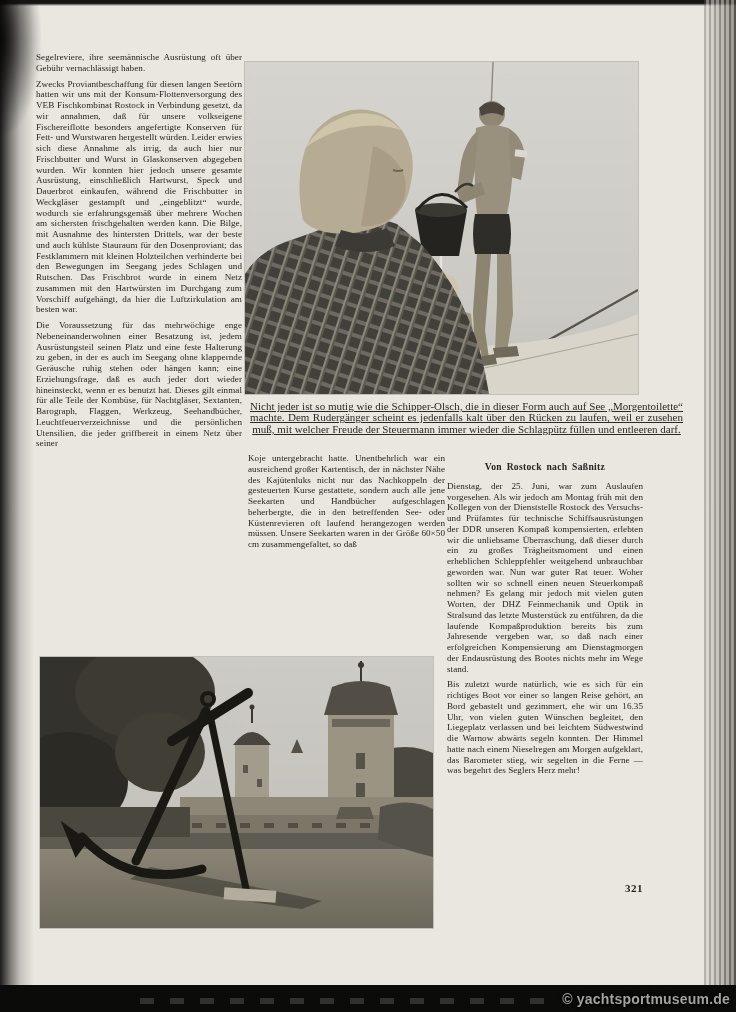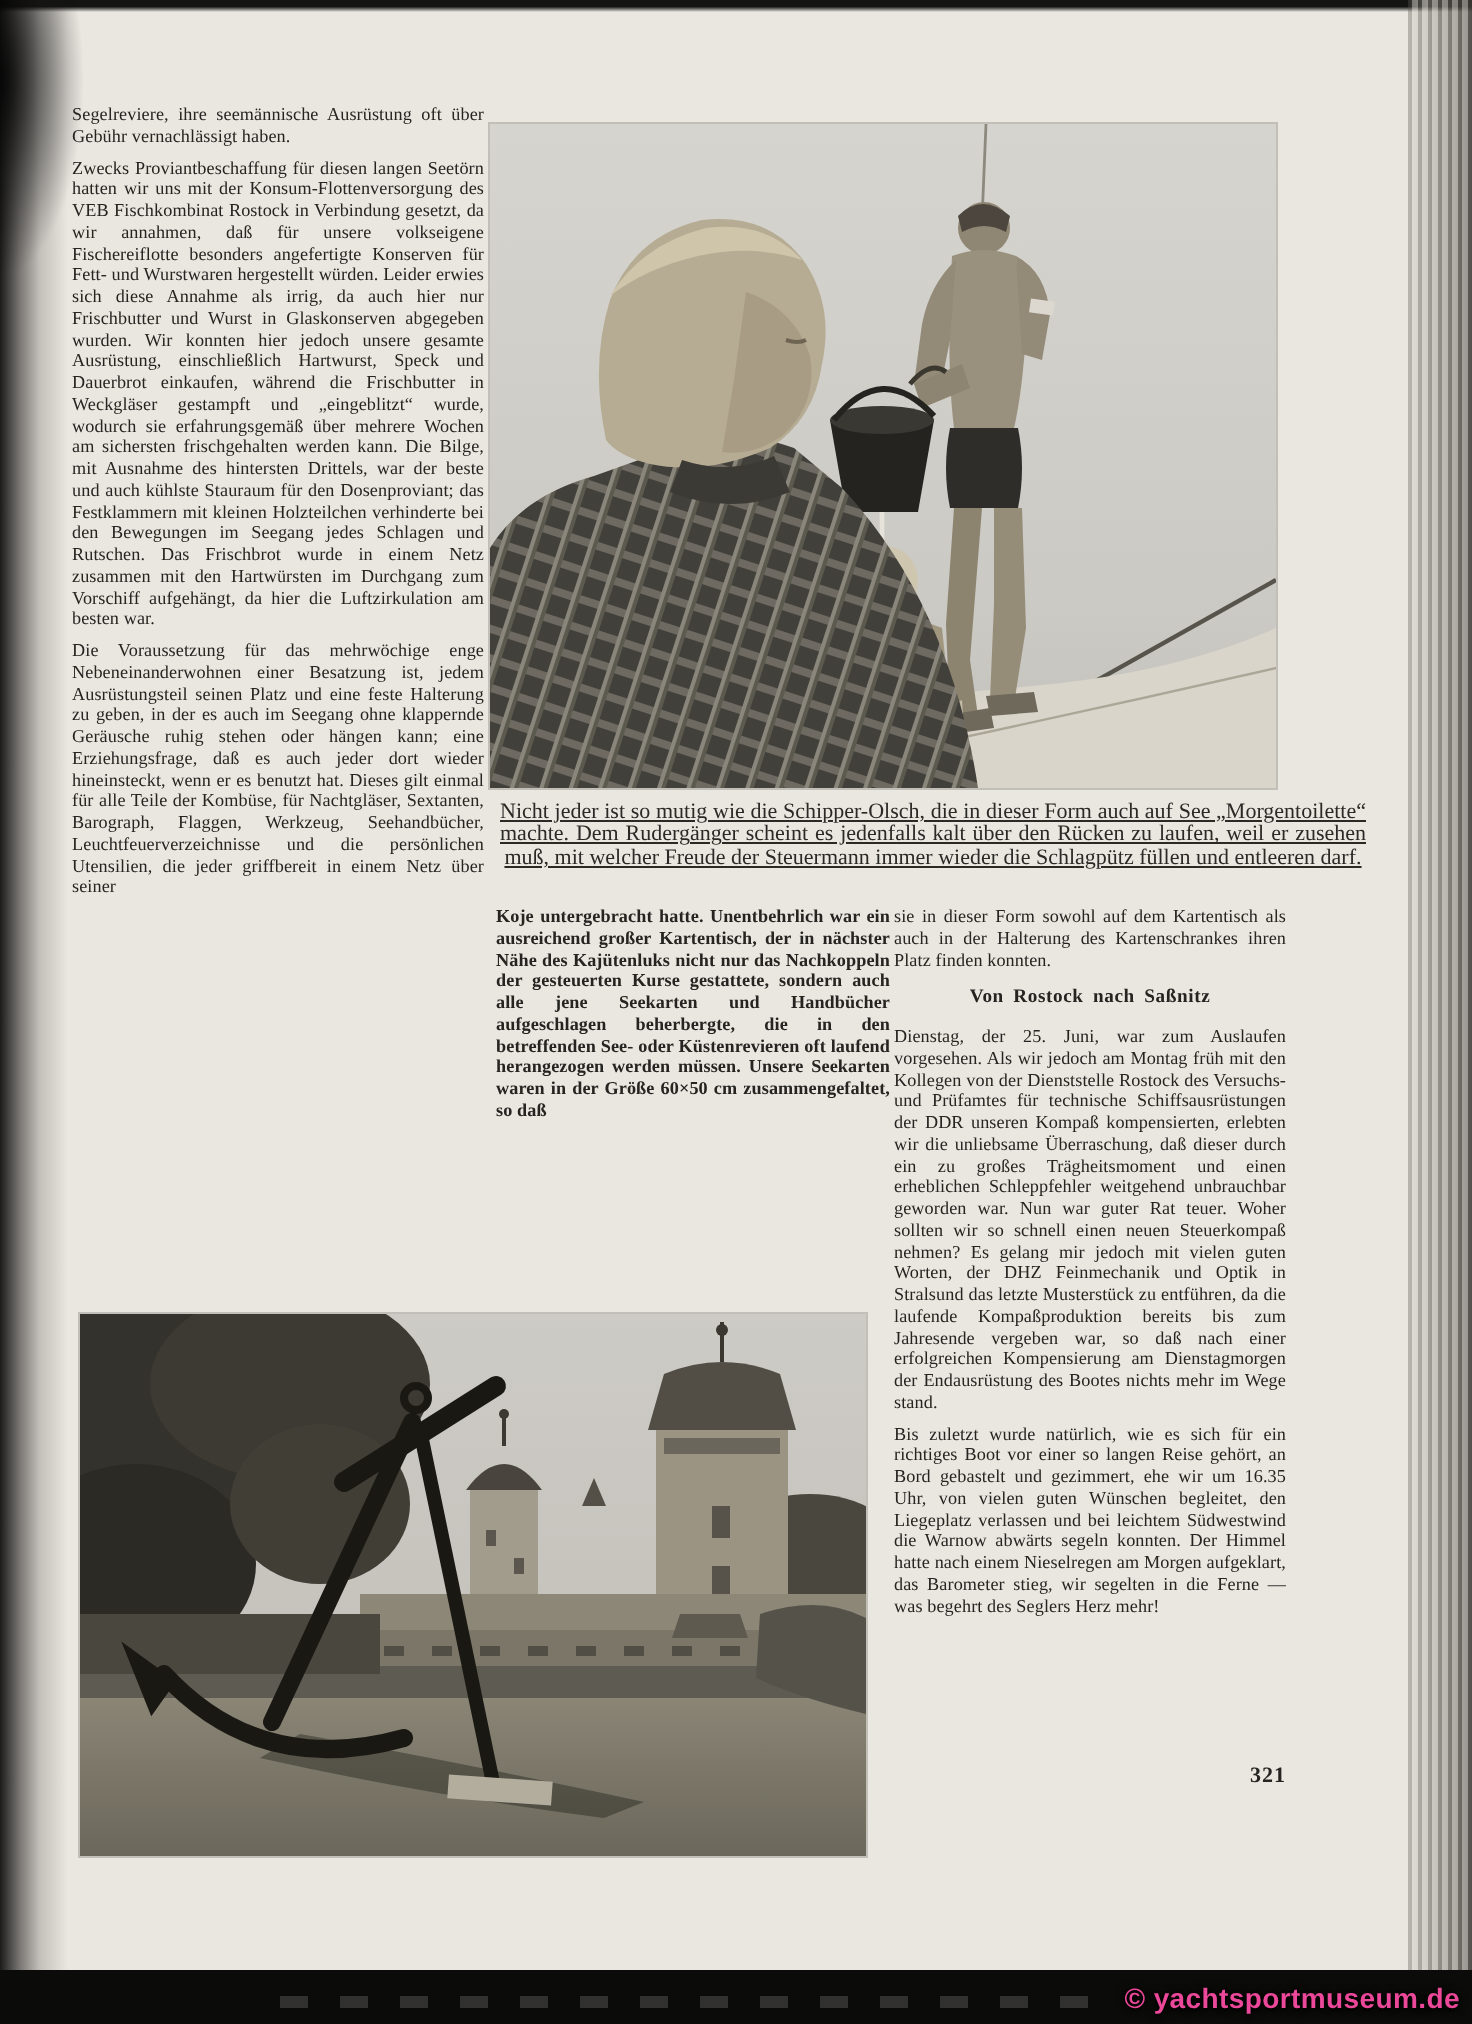--- a/index.html
+++ b/index.html
@@ -17,29 +17,29 @@
   .gutter-blob{position:absolute;left:0;top:0;width:70px;height:200px;
     background:radial-gradient(ellipse 60px 140px at 0 40px,rgba(5,5,5,.9),rgba(0,0,0,0) 70%);}
   .page-edge{position:absolute;right:0;top:0;width:32px;height:1012px;
     background:
       repeating-linear-gradient(90deg,rgba(90,86,80,.35) 0 2px,rgba(215,212,205,.5) 2px 5px),
       linear-gradient(90deg,rgba(0,0,0,0) 0,rgba(160,156,148,.45) 10px,rgba(70,67,62,.6) 24px,rgba(40,38,35,.8) 32px);}
   .bottom-strip{position:absolute;left:0;bottom:0;width:736px;height:27px;background:#0b0b0a;
     display:flex;align-items:center;justify-content:flex-end;padding-right:6px;box-sizing:border-box;}
   .bottom-strip .wm{
     font-family:"Liberation Sans","DejaVu Sans",sans-serif;font-weight:bold;font-size:14px;
-    color:#ec4899;text-shadow:0 1px 2px #000,0 0 4px rgba(0,0,0,.8);letter-spacing:.2px;}
+    color:#a3a3a3;text-shadow:0 1px 2px #000,0 0 4px rgba(0,0,0,.8);letter-spacing:.2px;}
   .scratches{position:absolute;left:140px;bottom:8px;width:420px;height:6px;
     background:repeating-linear-gradient(90deg,rgba(120,118,112,.35) 0 14px,rgba(0,0,0,0) 14px 30px);}
 
   
   .col{position:absolute;text-align:justify;font-size:9.1px;line-height:10.75px;letter-spacing:.05px;}
   .col p{margin:0 0 5px 0;}
   #col-left{left:36px;top:52px;width:206px;}
-  #col-mid{left:248px;top:453px;width:197px;font-weight:bold;}
+  #col-mid{left:248px;top:453px;width:197px;}
   #col-right{left:447px;top:453px;width:196px;}
   .heading{font-weight:bold;text-align:center;font-size:9.6px;margin:9px 0 8px 0;letter-spacing:.3px;word-spacing:2px;}
   .caption{position:absolute;font-size:11px;line-height:11.4px;text-align:justify;text-align-last:center;color:#2a2926;text-decoration:underline;}
   #caption-top{left:250px;top:401px;width:433px;}
   #caption-bottom{left:40px;top:598px;width:428px;}
   .pagenum{position:absolute;left:447px;top:882px;width:196px;text-align:right;
     font-weight:bold;font-size:11px;letter-spacing:.5px;}
 
   .photo{position:absolute;box-shadow:0 0 0 1px rgba(120,116,108,.35);}
   #photo-top{left:245px;top:62px;width:393px;height:332px;}
@@ -124,21 +124,20 @@
     <p>Segelreviere, ihre seemännische Ausrüstung oft über Gebühr vernachlässigt haben.</p>
     <p>Zwecks Proviantbeschaffung für diesen langen Seetörn hatten wir uns mit der Konsum-Flottenversorgung des VEB Fischkombinat Rostock in Verbindung gesetzt, da wir annahmen, daß für unsere volkseigene Fischereiflotte besonders angefertigte Konserven für Fett- und Wurstwaren hergestellt würden. Leider erwies sich diese Annahme als irrig, da auch hier nur Frischbutter und Wurst in Glaskonserven abgegeben wurden. Wir konnten hier jedoch unsere gesamte Ausrüstung, einschließlich Hartwurst, Speck und Dauerbrot einkaufen, während die Frischbutter in Weckgläser gestampft und „eingeblitzt“ wurde, wodurch sie erfahrungsgemäß über mehrere Wochen am sichersten frischgehalten werden kann. Die Bilge, mit Ausnahme des hintersten Drittels, war der beste und auch kühlste Stauraum für den Dosenproviant; das Festklammern mit kleinen Holzteilchen verhinderte bei den Bewegungen im Seegang jedes Schlagen und Rutschen. Das Frischbrot wurde in einem Netz zusammen mit den Hartwürsten im Durchgang zum Vorschiff aufgehängt, da hier die Luftzirkulation am besten war.</p>
     <p>Die Voraussetzung für das mehrwöchige enge Nebeneinanderwohnen einer Besatzung ist, jedem Ausrüstungsteil seinen Platz und eine feste Halterung zu geben, in der es auch im Seegang ohne klappernde Geräusche ruhig stehen oder hängen kann; eine Erziehungsfrage, daß es auch jeder dort wieder hineinsteckt, wenn er es benutzt hat. Dieses gilt einmal für alle Teile der Kombüse, für Nachtgläser, Sextanten, Barograph, Flaggen, Werkzeug, Seehandbücher, Leuchtfeuerverzeichnisse und die persönlichen Utensilien, die jeder griffbereit in einem Netz über seiner</p>
   </div>
 
   <div class="col" id="col-mid">
     <p>Koje untergebracht hatte. Unentbehrlich war ein ausreichend großer Kartentisch, der in nächster Nähe des Kajütenluks nicht nur das Nachkoppeln der gesteuerten Kurse gestattete, sondern auch alle jene Seekarten und Handbücher aufgeschlagen beherbergte, die in den betreffenden See- oder Küstenrevieren oft laufend herangezogen werden müssen. Unsere Seekarten waren in der Größe 60×50 cm zusammengefaltet, so daß</p>
   </div>
 
   <div class="col" id="col-right">
-    <p>sie in dieser Form sowohl auf dem Kartentisch als auch in der Halterung des Kartenschrankes ihren Platz finden konnten.</p>
     <div class="heading">Von Rostock nach Saßnitz</div>
     <p>Dienstag, der 25. Juni, war zum Auslaufen vorgesehen. Als wir jedoch am Montag früh mit den Kollegen von der Dienststelle Rostock des Versuchs- und Prüfamtes für technische Schiffsausrüstungen der DDR unseren Kompaß kompensierten, erlebten wir die unliebsame Überraschung, daß dieser durch ein zu großes Trägheitsmoment und einen erheblichen Schleppfehler weitgehend unbrauchbar geworden war. Nun war guter Rat teuer. Woher sollten wir so schnell einen neuen Steuerkompaß nehmen? Es gelang mir jedoch mit vielen guten Worten, der DHZ Feinmechanik und Optik in Stralsund das letzte Musterstück zu entführen, da die laufende Kompaßproduktion bereits bis zum Jahresende vergeben war, so daß nach einer erfolgreichen Kompensierung am Dienstagmorgen der Endausrüstung des Bootes nichts mehr im Wege stand.</p>
     <p>Bis zuletzt wurde natürlich, wie es sich für ein richtiges Boot vor einer so langen Reise gehört, an Bord gebastelt und gezimmert, ehe wir um 16.35 Uhr, von vielen guten Wünschen begleitet, den Liegeplatz verlassen und bei leichtem Südwestwind die Warnow abwärts segeln konnten. Der Himmel hatte nach einem Nieselregen am Morgen aufgeklart, das Barometer stieg, wir segelten in die Ferne — was begehrt des Seglers Herz mehr!</p>
   </div>
 
 
   <div class="photo" id="photo-bottom">
     <svg width="393" height="271" viewBox="0 0 393 271">
       <defs>
         <linearGradient id="sky2" x1="0" y1="0" x2="0" y2="1">

